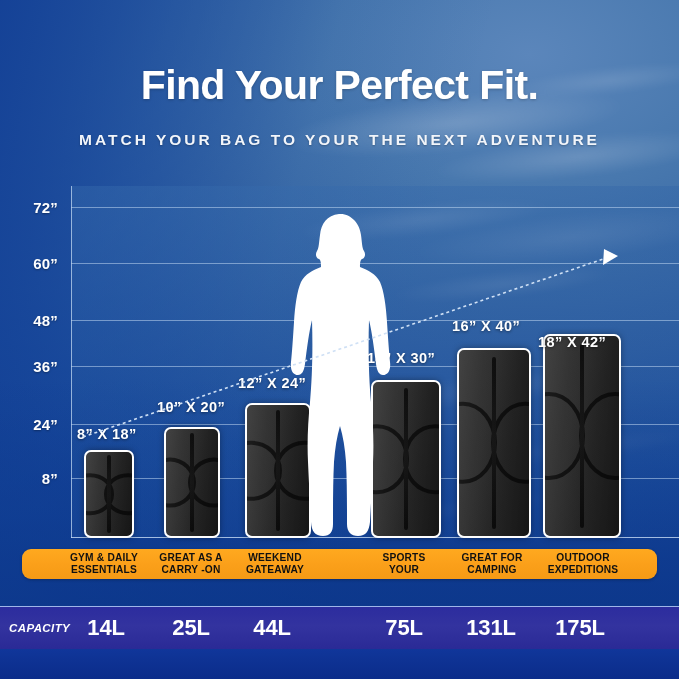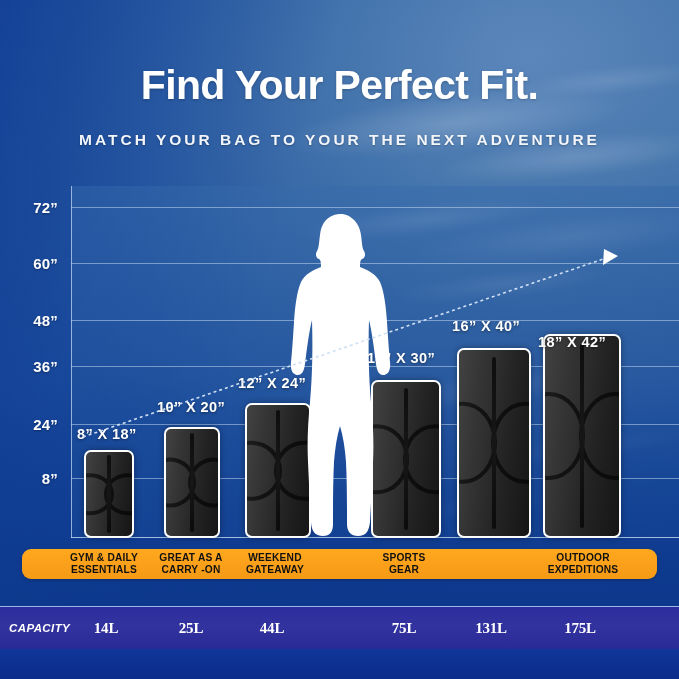--- a/index.html
+++ b/index.html
@@ -209,25 +209,24 @@
     color: #ffffff;
     font-size: 11.5px;
     font-weight: bold;
     letter-spacing: 0.4px;
     font-style: italic;
   }
   .cap-cell {
     position: absolute; top: 50%;
     transform: translate(-50%, -50%);
     color: #ffffff;
-    font-size: 15px;
+    font-size: 22px;
     font-weight: bold;
     letter-spacing: -0.2px;
     white-space: nowrap;
-    font-family: Liberation Serif, serif;
   }
   .footer {
     position: absolute; left: 0; top: 649px; width: 679px; height: 30px;
     background: linear-gradient(180deg, #10369a 0%, #0d3090 60%, #0b2c8a 100%);
   }
 </style>
 </head>
 <body>
 
 <div id="stage">
@@ -339,21 +338,25 @@
       <div class="cat-cell" style="left: 114px; width: 110px;">
         <span>GREAT AS A</span>
         <span>CARRY -ON</span>
       </div>
       <div class="cat-cell" style="left: 198px; width: 110px;">
         <span>WEEKEND</span>
         <span>GATEAWAY</span>
       </div>
       <div class="cat-cell" style="left: 327px; width: 110px;">
         <span>SPORTS</span>
-        <span>GEAR</span>
+        <span>YOUR</span>
+      </div>
+      <div class="cat-cell" style="left: 415px; width: 110px;">
+        <span>GREAT FOR</span>
+        <span>CAMPING</span>
       </div>
       <div class="cat-cell" style="left: 506px; width: 110px; text-align: center;">
         <span>OUTDOOR</span>
         <span>EXPEDITIONS</span>
       </div>
     </div>
 
   <div class="cap-band">
     <div class="cap-title">CAPACITY</div>
     <div id="capcells">

